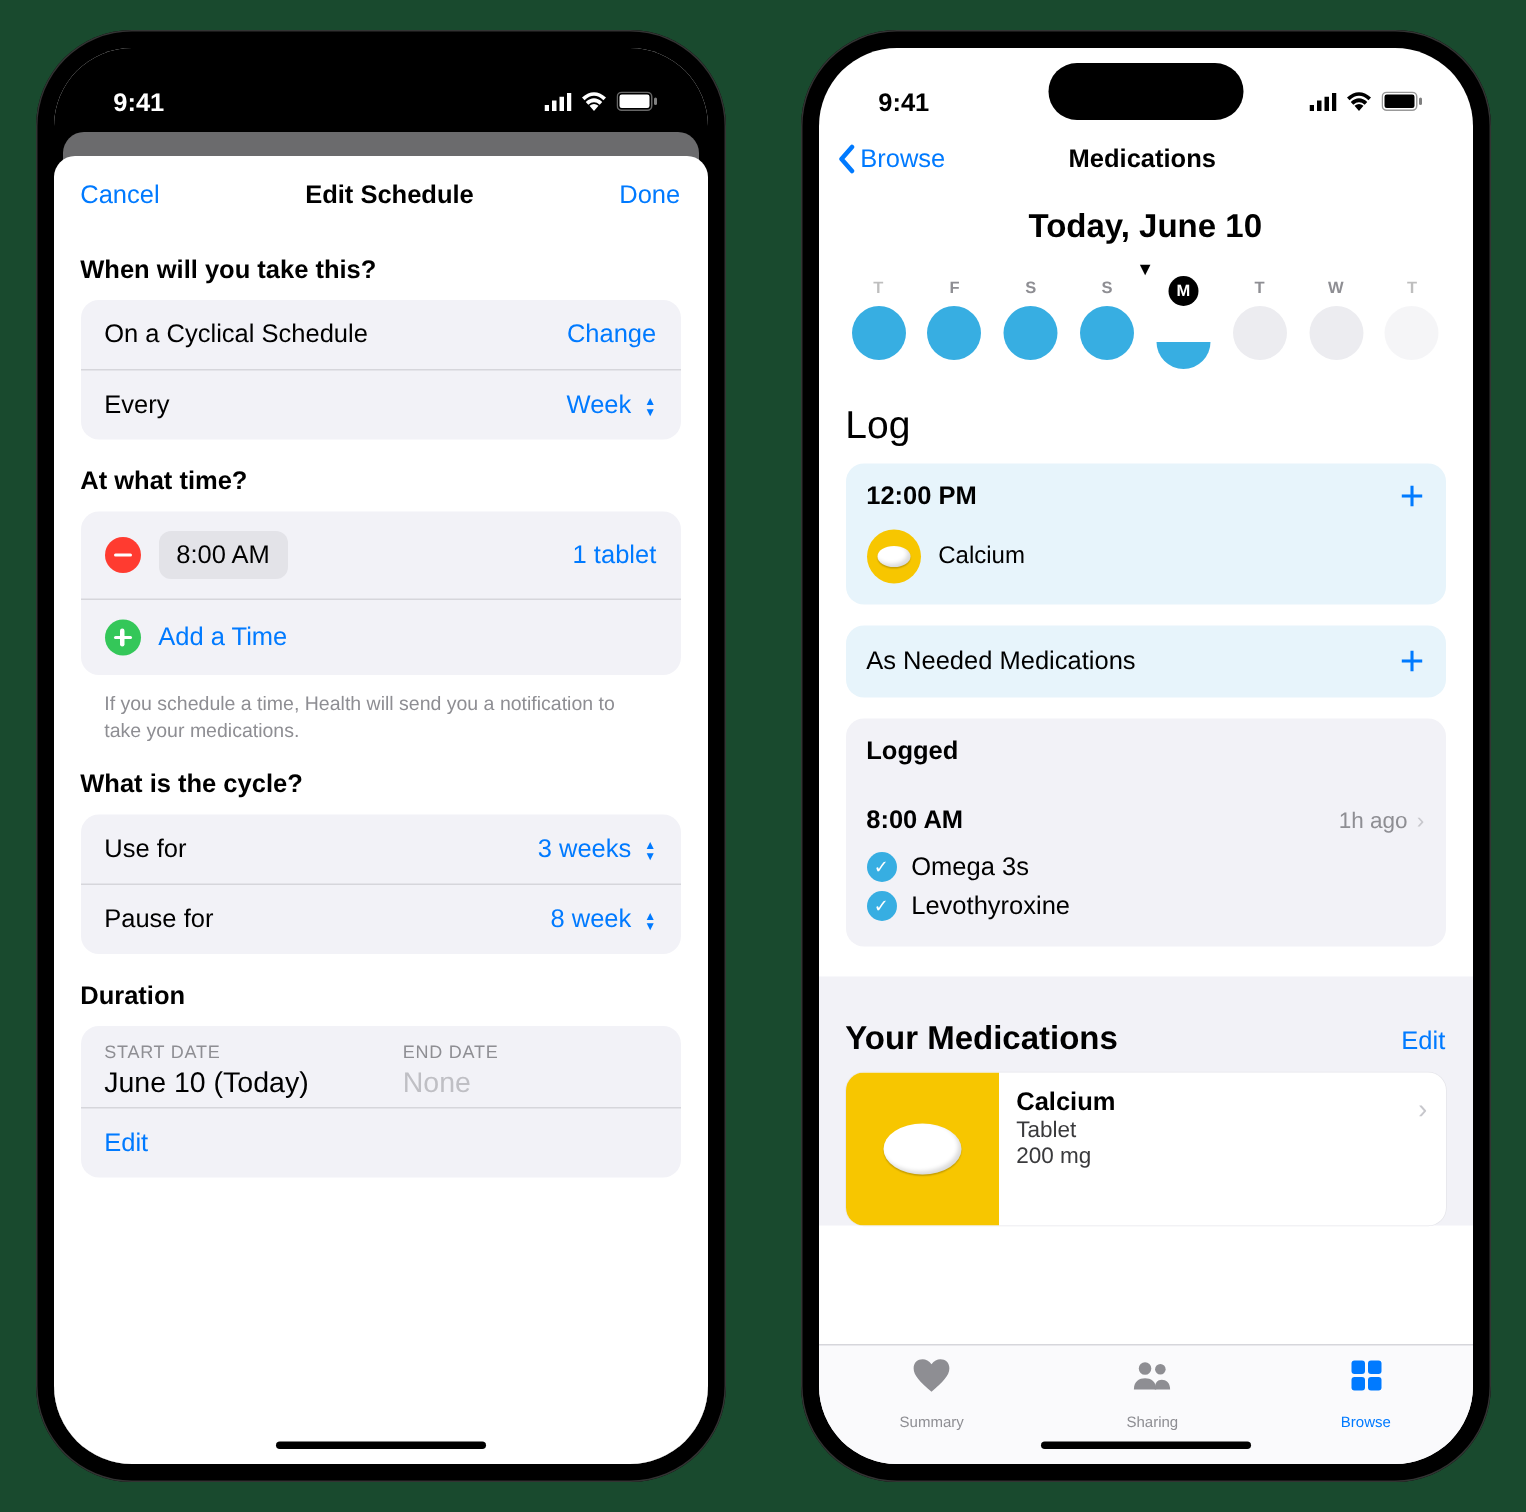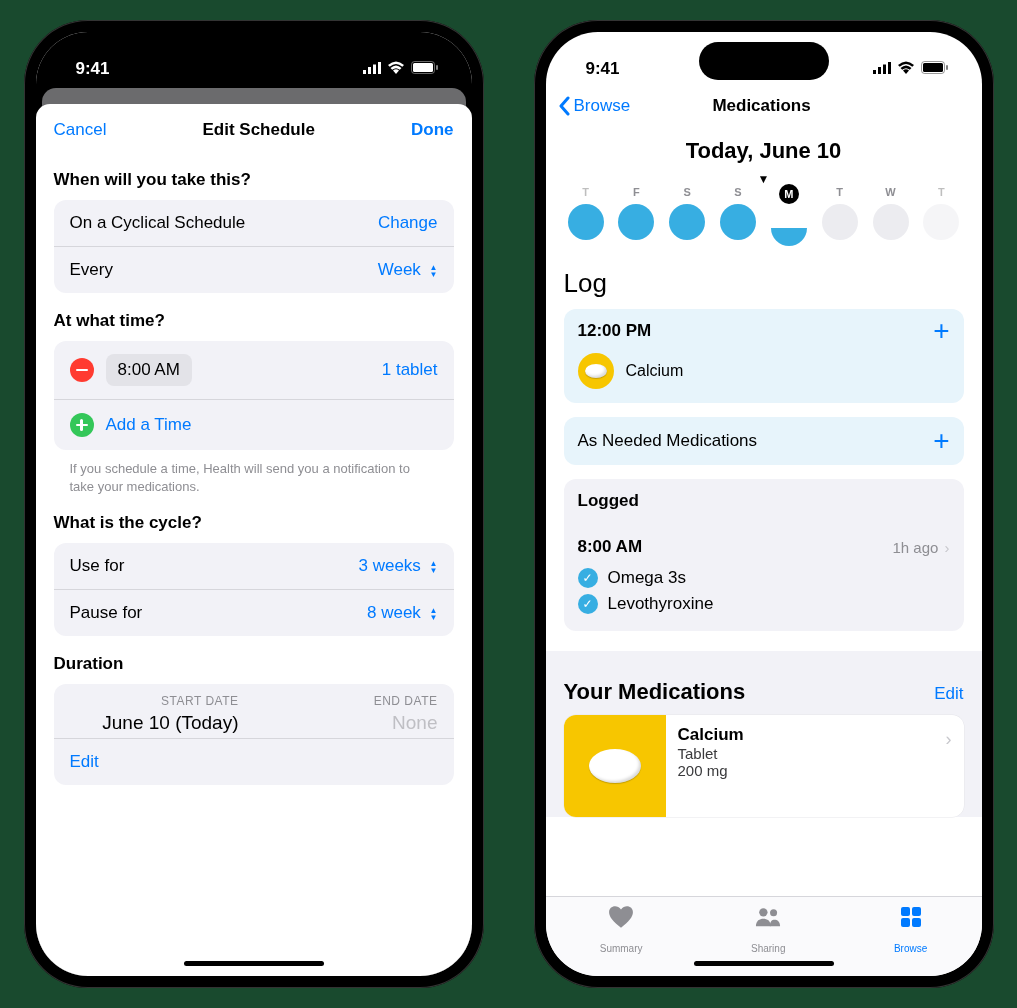--- a/index.html
+++ b/index.html
@@ -83,21 +83,21 @@
   }
   .navbar {
     display: flex;
     align-items: center;
     justify-content: space-between;
     padding: 16px 18px 12px;
     font-size: 17px;
   }
   .navbar .title { font-weight: 600; }
   .link { color: #007aff; }
-  .link.bold { font-weight: 700; text-align: center; }
+  .link.bold { font-weight: 400; text-align: center; }
   .content { padding: 0 18px; overflow: hidden; flex: 1; }
   .section-title { font-size: 17px; font-weight: 600; margin: 18px 0 10px; }
   .card {
     background: #f2f2f7;
     border-radius: 12px;
     overflow: hidden;
   }
   .row {
     display: flex;
     align-items: center;
@@ -134,21 +134,21 @@
   .plus-circle::before { width:12px; height:2.5px;}
   .plus-circle::after { width:2.5px; height:12px;}
   .time-chip {
     background: #e3e3e8;
     border-radius: 8px;
     padding: 6px 12px;
     font-size: 17px;
   }
   .footnote { font-size: 13px; color: #8e8e93; padding: 10px 16px 0; line-height: 1.35; }
   .duration-grid { display:flex; padding: 10px 16px 4px; gap: 30px; }
-  .dur-col { flex:1;text-align:right; }
+  .dur-col { flex:1; }
   .dur-label { font-size: 12px; color: #8e8e93; letter-spacing: 0.5px; margin-bottom:4px;}
   .dur-val { font-size: 19px; }
   .dur-val.placeholder { color: #bfbfc4; }
   .home-indicator {
     position: absolute;
     bottom: 10px;
     left: 50%;
     transform: translateX(-50%);
     width: 140px; height:5px;
     background:#000; border-radius:3px;

